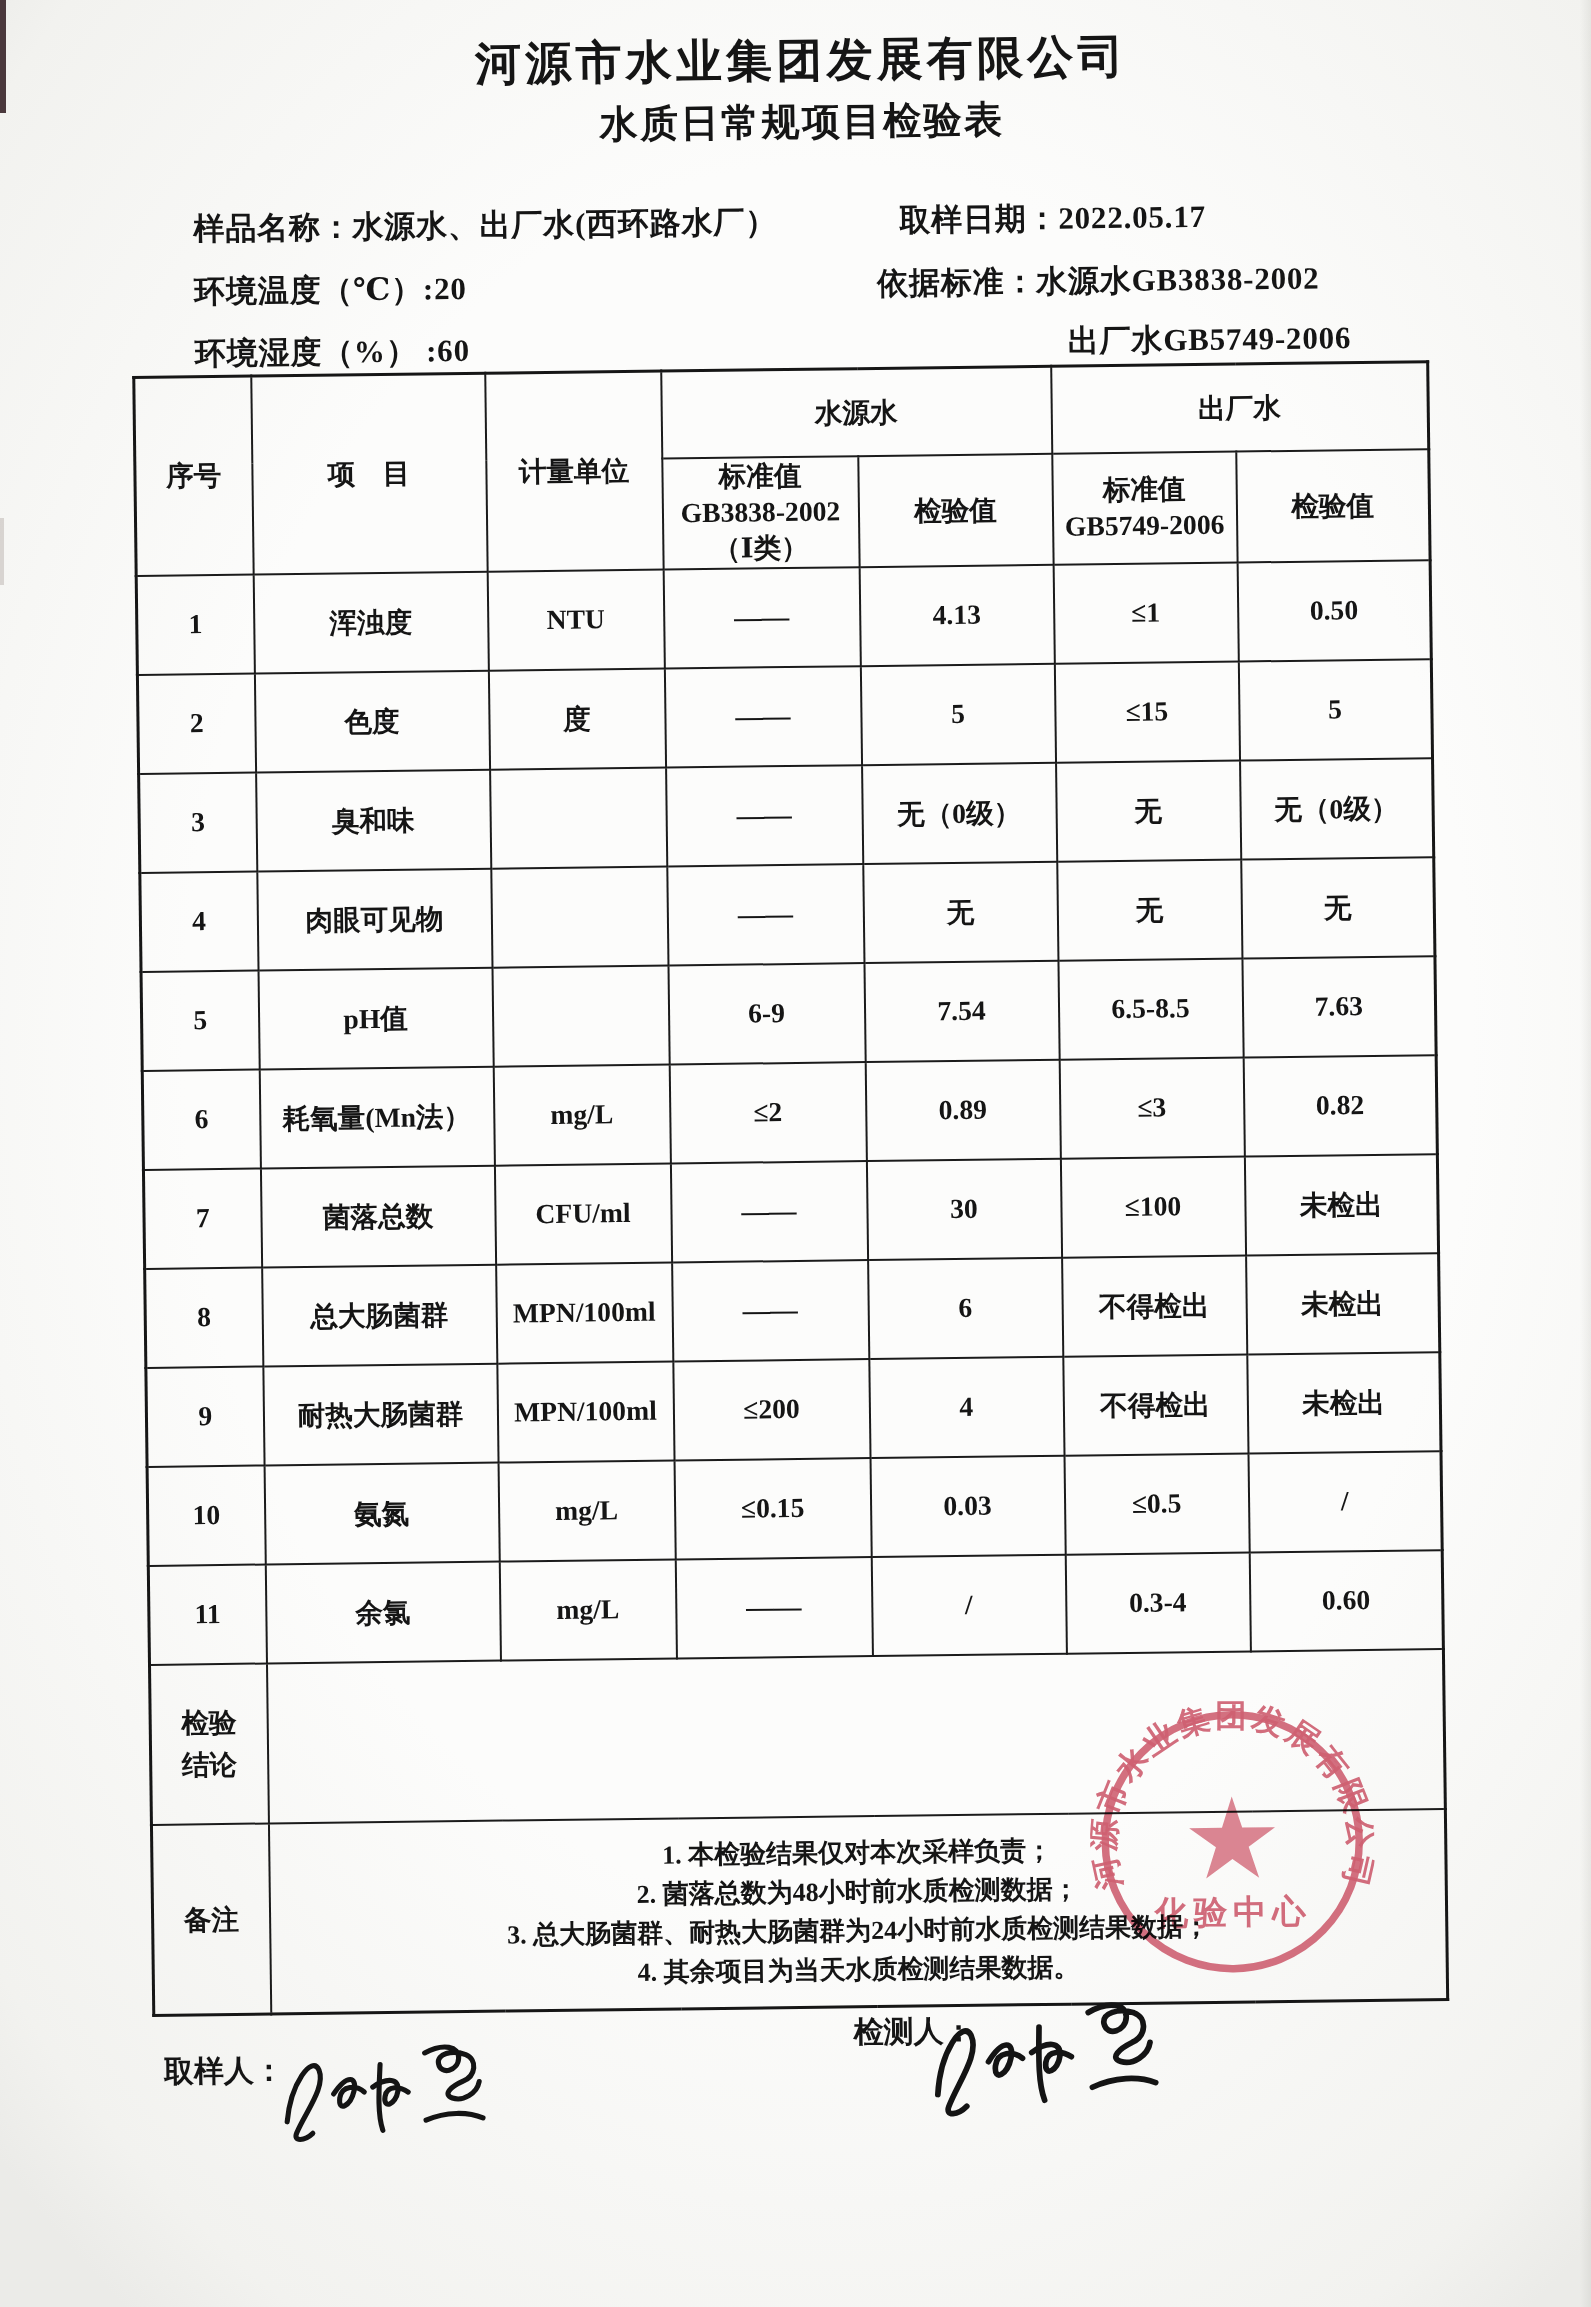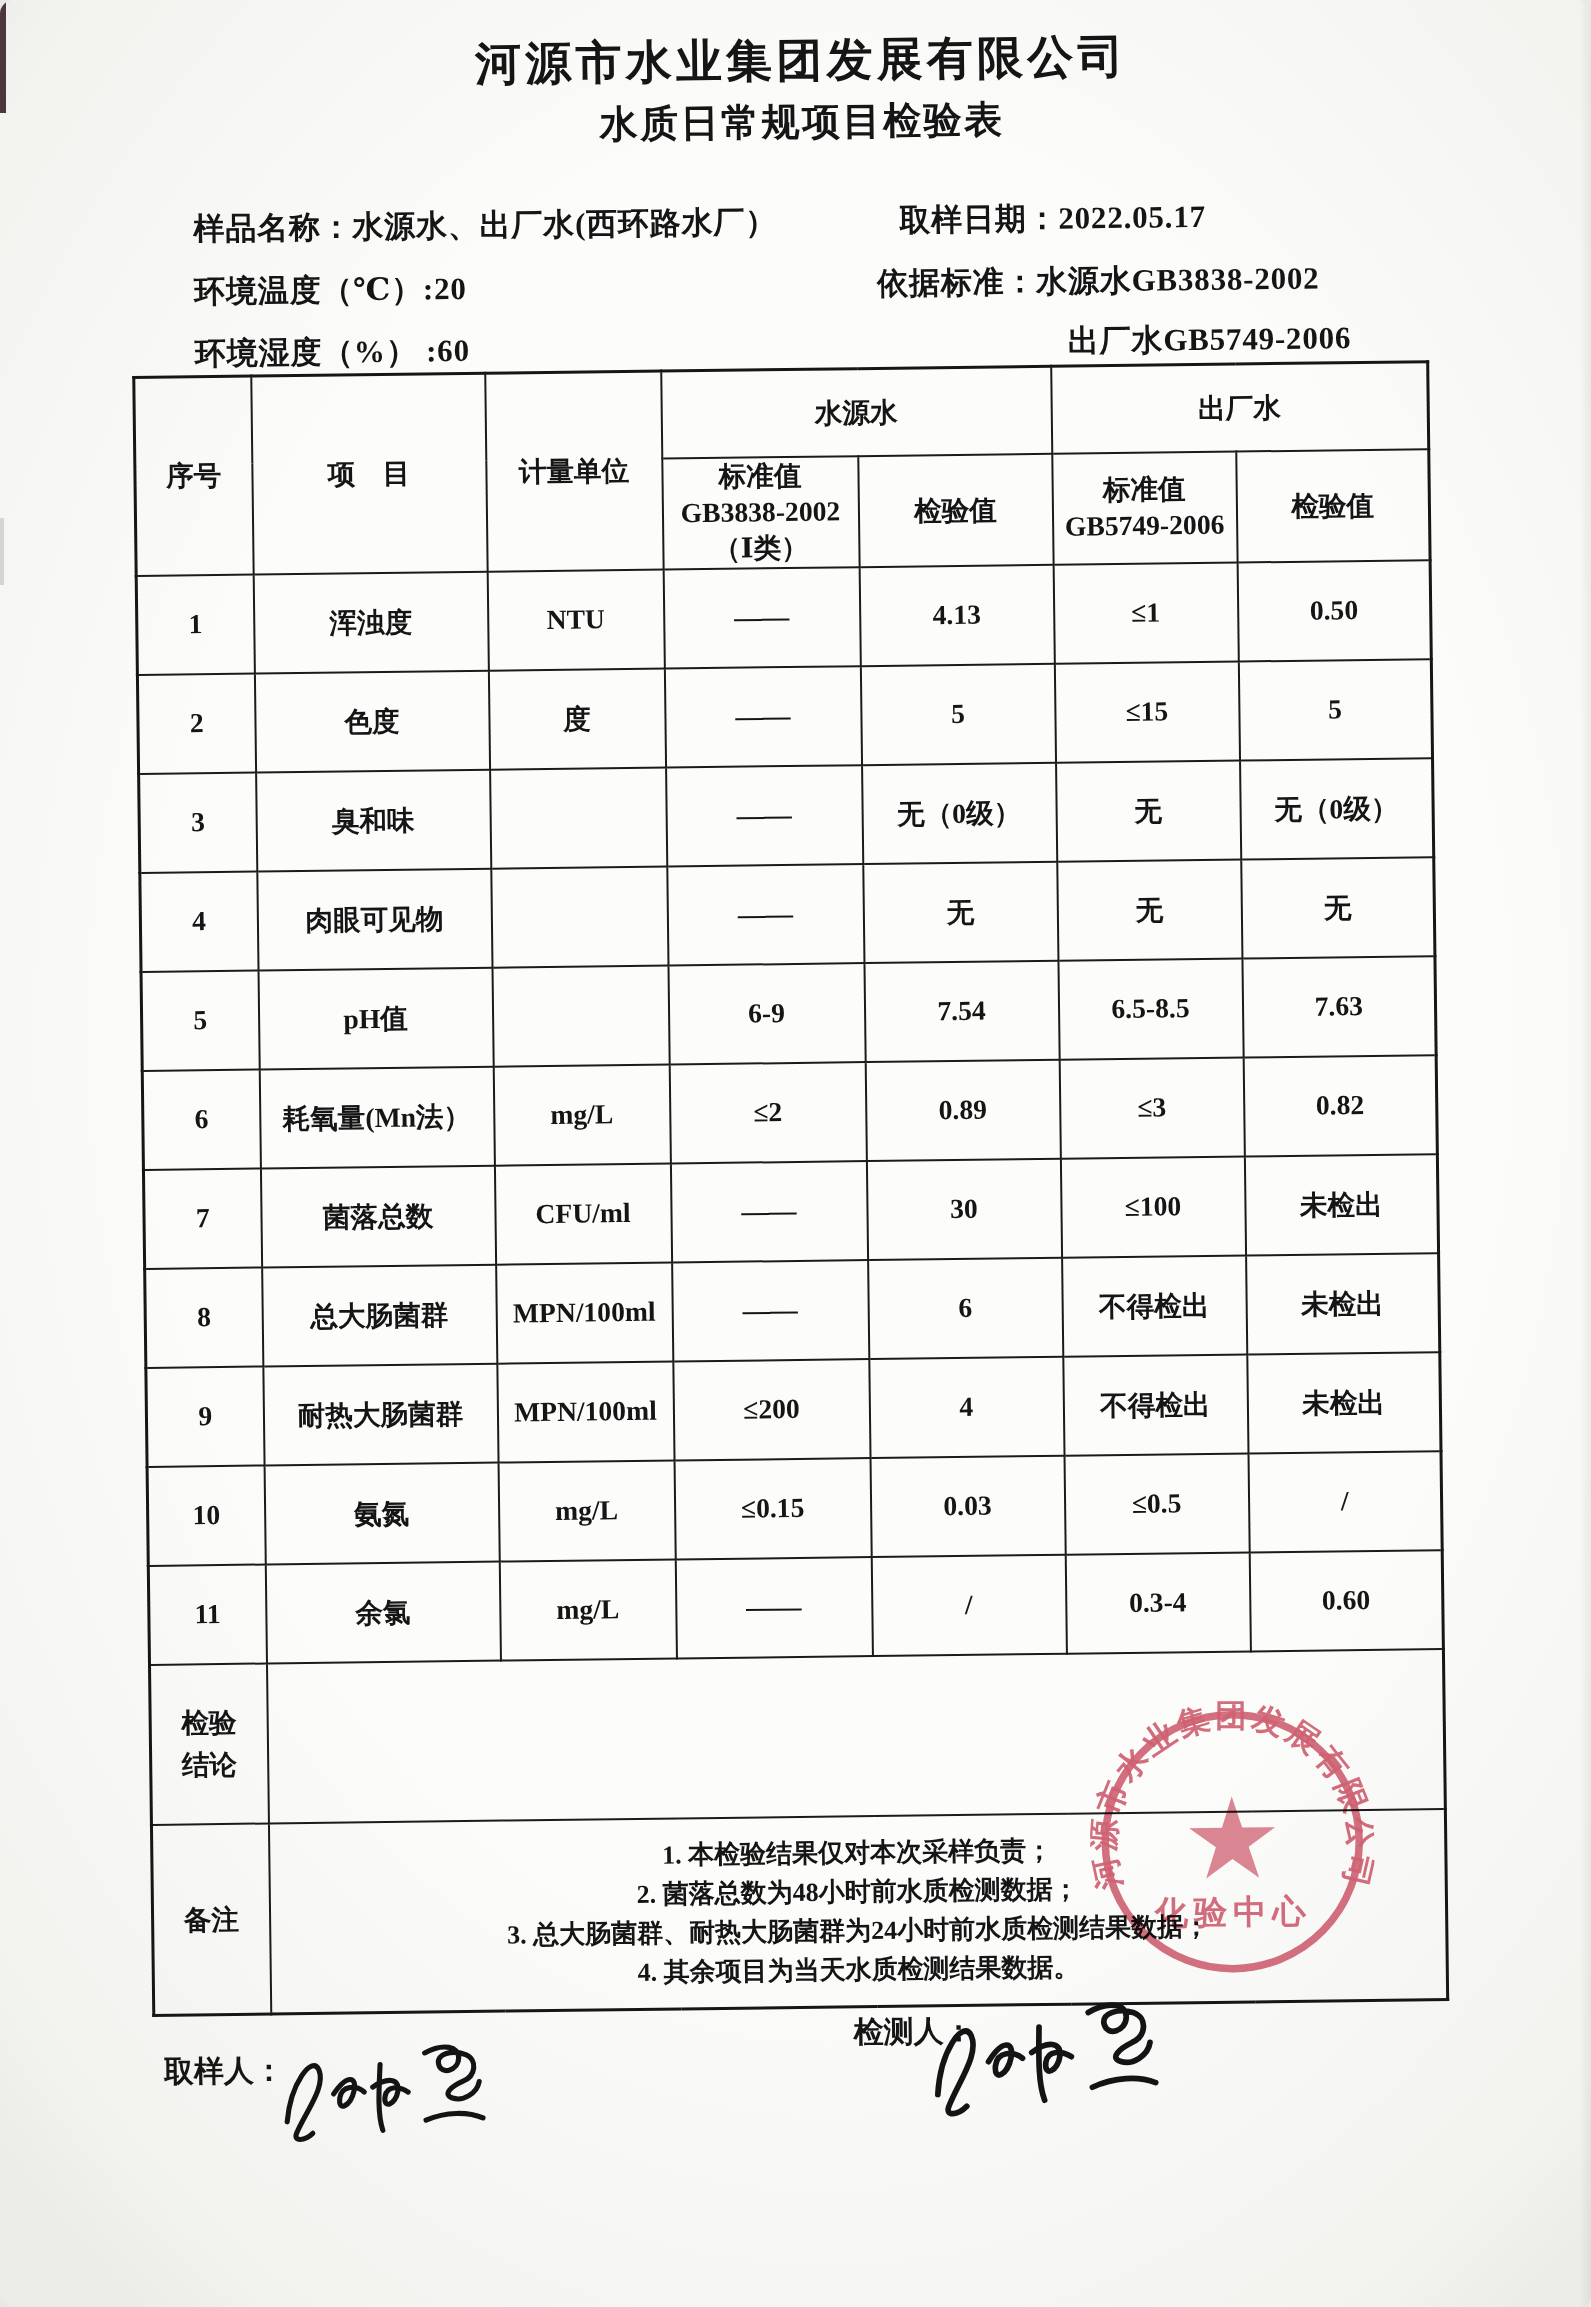--- a/index.html
+++ b/index.html
@@ -5,21 +5,20 @@
   html,body{margin:0;padding:0;background:#e8e8e6;}
   .page{
     position:relative;
     width:1592px;height:2307px;
     margin:0 auto;
     background:
       radial-gradient(ellipse 1170px 1588px at 52% 45%, #fcfcfb 55%, #f2f2ef 92%, #ebebe8 100%);
     overflow:hidden;
     font-family:"Liberation Serif","DejaVu Serif",serif;
     color:#151515;
-    border-radius:14px;
   }
   .edge-left{position:absolute;left:0;top:0;width:5.9px;height:113px;background:#4a383c;}
   .edge-left2{position:absolute;left:0;top:518px;width:4.2px;height:67px;background:#b9b2ae;opacity:.5;}
   .edge-right{position:absolute;right:0;top:0;width:11.7px;height:100%;
     background:linear-gradient(90deg,rgba(0,0,0,0),rgba(120,120,110,.12));}
   .sheet{position:absolute;inset:0;transform:rotate(-0.7deg);transform-origin:794px 1170px;}
 
   .doc-title{position:absolute;left:96px;top:30px;width:1438px;text-align:center;
     font-size:46px;font-weight:700;letter-spacing:4.2px;}
   .doc-subtitle{position:absolute;left:96px;top:97px;width:1438px;text-align:center;

